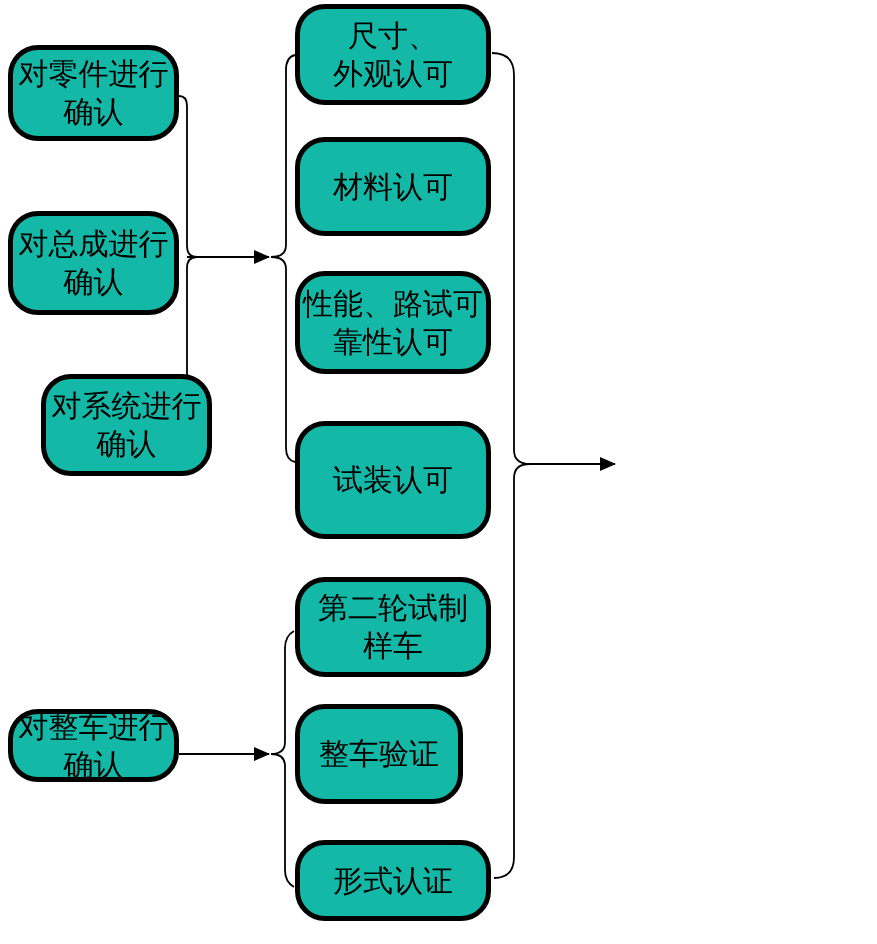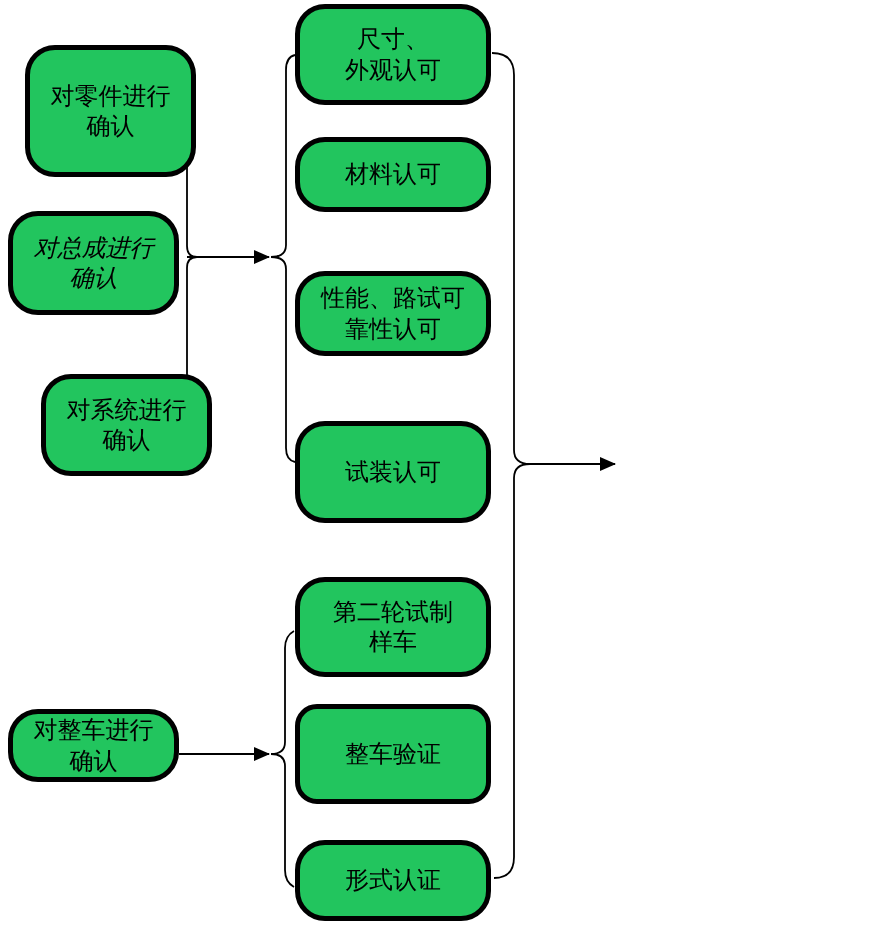--- a/index.html
+++ b/index.html
@@ -18,43 +18,43 @@
   #wires {
     position: absolute;
     left: 0; top: 0;
     width: 877px; height: 944px;
   }
   .node {
     position: absolute;
     box-sizing: border-box;
     border: 5px solid #000000;
     border-radius: 30px;
-    background: #22c55e;
+    background: #14b8a6;
     display: flex;
     align-items: center;
     justify-content: center;
     text-align: center;
-    font-size: 24px;
+    font-size: 30px;
     line-height: 1.26;
     color: #000000;
     white-space: pre-line;
     z-index: 2;
   }
   
-  .n-l1 { left: 8px;   top: 45px;  width: 171px; height: 132px; margin-left: 17px; }
-  .n-l2 { left: 8px;   top: 211px; width: 171px; height: 104px; font-style: italic; }
+  .n-l1 { left: 8px;   top: 45px;  width: 171px; height: 96px; }
+  .n-l2 { left: 8px;   top: 211px; width: 171px; height: 104px; }
   .n-l3 { left: 8px;   top: 374px; width: 171px; height: 102px; margin-left: 33px; }
   .n-l4 { left: 8px;   top: 709px; width: 171px; height: 73px; }
   
   .n-m1 { left: 295px; top: 4px;   width: 196px; height: 101px; }
-  .n-m2 { left: 295px; top: 137px; width: 196px; height: 75px;  }
-  .n-m3 { left: 295px; top: 271px; width: 196px; height: 85px; }
-  .n-m4 { left: 295px; top: 421px; width: 196px; height: 102px; font-family: Liberation Serif, serif; }
+  .n-m2 { left: 295px; top: 137px; width: 196px; height: 99px;  }
+  .n-m3 { left: 295px; top: 271px; width: 196px; height: 103px; }
+  .n-m4 { left: 295px; top: 421px; width: 196px; height: 118px; font-family: Liberation Serif, serif; }
   .n-m5 { left: 295px; top: 577px; width: 196px; height: 100px; }
-  .n-m6 { left: 295px; top: 704px; width: 196px; height: 100px; border-radius: 22px; }
+  .n-m6 { left: 295px; top: 704px; width: 168px; height: 100px; }
   .n-m7 { left: 295px; top: 840px; width: 196px; height: 81px;  }
   
   .n-r1 { left: 622px; top: 427px; width: 251px; height: 77px; border-radius: 39px; }
 </style>
 </head>
 <body>
 
 <div id="canvas">
 
   <svg id="wires" viewBox="0 0 877 944" xmlns="http://www.w3.org/2000/svg">

